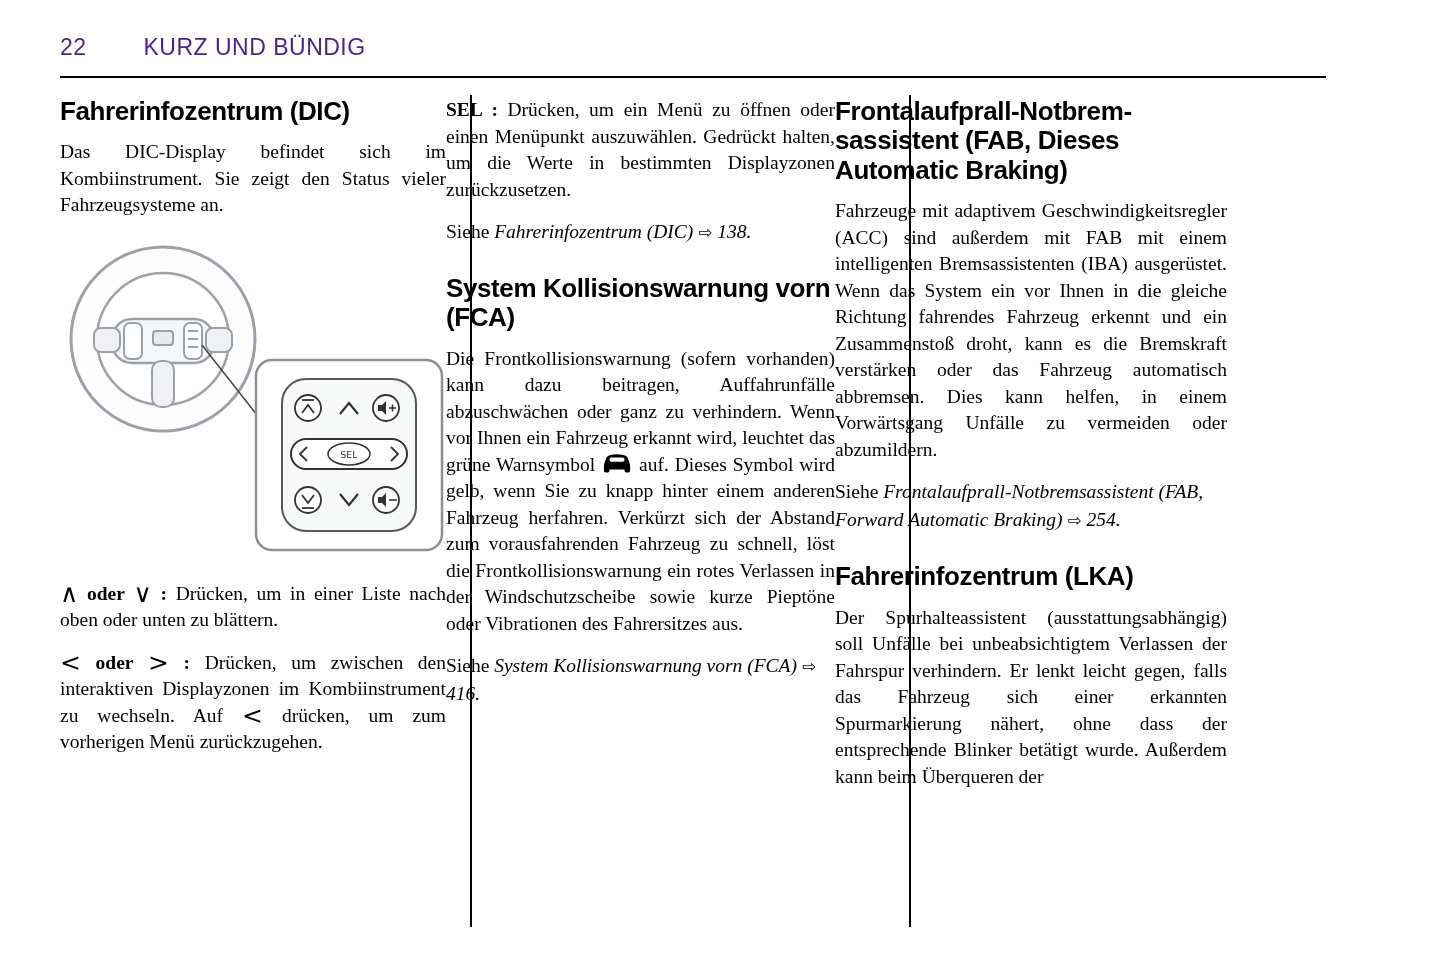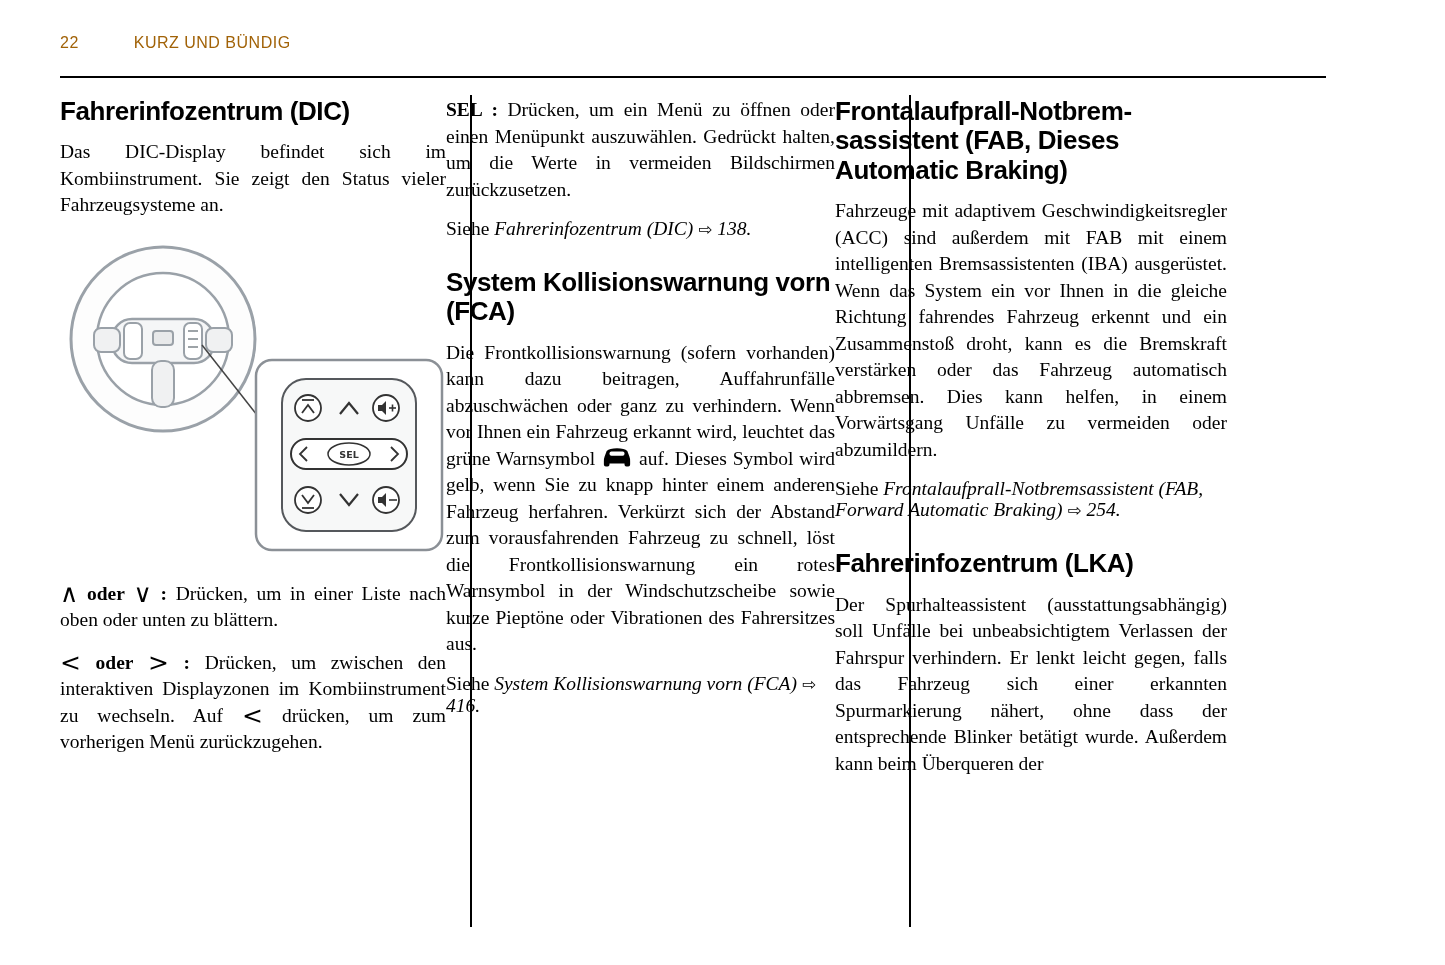--- a/index.html
+++ b/index.html
@@ -15,23 +15,23 @@
     font-family: "Liberation Serif", serif;
     color: #000;
   }
 
   
   .page-header {
     position: absolute;
     top: 34px;
     left: 60px;
     font-family: "Liberation Sans", sans-serif;
-    font-size: 16px;
+    font-size: 23px;
     letter-spacing: 0.5px;
-    color: #a16207;
+    color: #4c1d95;
   }
   .page-number { display: inline-block; }
   .page-title  { display: inline-block; margin-left: 50px; }
 
   .header-rule {
     position: absolute;
     top: 76px;
     left: 60px;
     width: 1266px;
     height: 1.5px;
@@ -74,21 +74,21 @@
   .body {
     font-size: 19.5px;
     line-height: 26.5px;
     margin: 0 0 15px 0;
     text-align: justify;
     hyphens: auto;
     -webkit-hyphens: auto;
   }
   .ref {
     font-size: 19.5px;
-    line-height: 21px;
+    line-height: 28px;
     margin: 0 0 17px 0;
     text-align: left;
   }
   .ref .it { font-style: italic; }
   .arrow {
     font-family: "DejaVu Sans", sans-serif;
     font-style: normal;
     font-size: 17px;
   }
 
@@ -97,21 +97,20 @@
     font-size: 25px;
     line-height: 1;
     vertical-align: -2px;
   }
   .sym-para { margin-bottom: 16px; }
 
   .dic-figure {
     margin: 24px 0 28px 0;
     width: 390px;
     height: 310px;
-    font-weight: bold;
   }
 
   .car-icon {
     vertical-align: -3px;
     margin: 0 1px;
   }
 </style>
 </head>
 <body>
 
@@ -210,39 +209,39 @@
         <b>:</b>
         <span>Drücken, um zwischen den interaktiven Displayzonen im Kombiinstrument zu wechseln. Auf</span>
         <span class="sym">&lt;</span>
         <span>drücken, um zum vorherigen Menü zurückzugehen.</span>
       </p>
     </section>
 
     <section class="col">
       <p class="body">
         <b>SEL :</b>
-        <span>Drücken, um ein Menü zu öffnen oder einen Menüpunkt auszuwählen. Gedrückt halten, um die Werte in vermeiden Bildschirmen zurückzusetzen.</span>
+        <span>Drücken, um ein Menü zu öffnen oder einen Menüpunkt auszuwählen. Gedrückt halten, um die Werte in bestimmten Displayzonen zurückzusetzen.</span>
       </p>
 
       <p class="ref">
         <span>Siehe</span>
         <span class="it">Fahrerinfozentrum (DIC)</span>
         <span class="arrow">⇨</span>
         <span class="it">138.</span>
       </p>
 
       <h2>System Kollisionswarnung vorn (FCA)</h2>
 
       <p class="body">
         <span>Die Frontkollisionswarnung (sofern vorhanden) kann dazu beitragen, Auffahrunfälle abzuschwächen oder ganz zu verhindern. Wenn vor Ihnen ein Fahrzeug erkannt wird, leuchtet das grüne Warnsymbol</span>
         <svg class="car-icon" width="30" height="21" viewBox="0 0 32 22">
           <path d="M5,4 Q8,1 16,1 Q24,1 27,4 L29.2,10 Q30,12 30,15 L30,18.5 Q30,20.5 28,20.5 L26,20.5 Q24,20.5 24,18.5 L24,17.5 L8,17.5 L8,18.5 Q8,20.5 6,20.5 L4,20.5 Q2,20.5 2,18.5 L2,15 Q2,12 2.8,10 Z" fill="#000"></path>
           <rect x="8" y="4.5" width="16" height="4.5" rx="2" fill="#fff"></rect>
         </svg>
-        <span>auf. Dieses Symbol wird gelb, wenn Sie zu knapp hinter einem anderen Fahrzeug herfahren. Verkürzt sich der Abstand zum vorausfahrenden Fahrzeug zu schnell, löst die Frontkollisionswarnung ein rotes Warnsymbol in der Windschutzscheibe sowie kurze Pieptöne oder Vibrationen des Fahrersitzes aus.</span>
+        <span>auf. Dieses Symbol wird gelb, wenn Sie zu knapp hinter einem anderen Fahrzeug herfahren. Verkürzt sich der Abstand zum vorausfahrenden Fahrzeug zu schnell, löst die Frontkollisionswarnung ein rotes Verlassen in der Windschutzscheibe sowie kurze Pieptöne oder Vibrationen des Fahrersitzes aus.</span>
       </p>
 
       <p class="ref">
         <span>Siehe</span>
         <span class="it">System Kollisionswarnung vorn (FCA)</span>
         <span class="arrow">⇨</span>
         <span class="it">416.</span>
       </p>
     </section>
 

